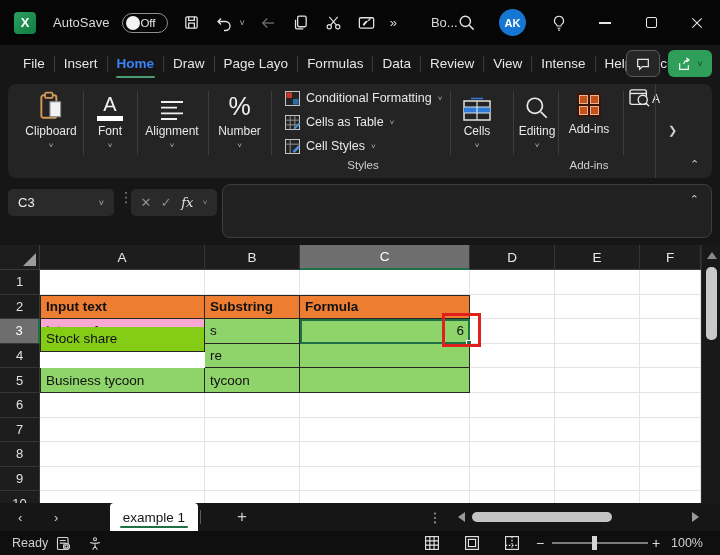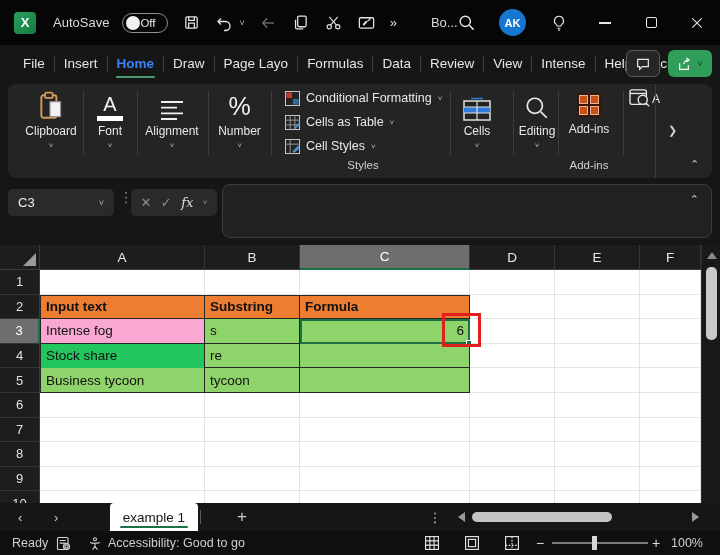--- a/index.html
+++ b/index.html
@@ -418,21 +418,21 @@
       <div class="gcell" style="left: 555px; top: 49.6px; width: 85px; height: 24.6px;"></div>
       <div class="gcell" style="left: 640px; top: 49.6px; width: 61px; height: 24.6px;"></div>
       <div class="row-header selected" style="top: 74.2px; height: 24.6px;">3</div>
       <div class="gcell" style="left: 40px; top: 74.2px; width: 165px; height: 24.6px; background: #f9a8d4; border-right: 1px solid rgb(38, 38, 38); border-bottom: 1px solid rgb(38, 38, 38); border-left: 1px solid rgb(38, 38, 38); text-align: center;">Intense fog</div>
       <div class="gcell" style="left: 205px; top: 74.2px; width: 95px; height: 24.6px; background: rgb(143, 212, 106); border-right: 1px solid rgb(38, 38, 38); border-bottom: 1px solid rgb(38, 38, 38);">s</div>
       <div class="gcell" style="left: 300px; top: 74.2px; width: 170px; height: 24.6px; background: rgb(143, 212, 106); border-right: 1px solid rgb(38, 38, 38); border-bottom: 1px solid rgb(38, 38, 38); justify-content: flex-end;">6</div>
       <div class="gcell" style="left: 470px; top: 74.2px; width: 85px; height: 24.6px;"></div>
       <div class="gcell" style="left: 555px; top: 74.2px; width: 85px; height: 24.6px;"></div>
       <div class="gcell" style="left: 640px; top: 74.2px; width: 61px; height: 24.6px;"></div>
       <div class="row-header" style="top: 98.8px; height: 24.6px;">4</div>
-      <div class="gcell" style="left: 40px; top: 99px; width: 165px; height: 24.6px; background: #22c55e; border-right: 1px solid rgb(38, 38, 38); border-bottom: 1px solid rgb(38, 38, 38); border-left: 1px solid rgb(38, 38, 38);">Stock share</div>
+      <div class="gcell" style="left: 40px; top: 82px; width: 165px; height: 24.6px; background: #84cc16; border-right: 1px solid rgb(38, 38, 38); border-bottom: 1px solid rgb(38, 38, 38); border-left: 1px solid rgb(38, 38, 38);">Stock share</div>
       <div class="gcell" style="left: 205px; top: 98.8px; width: 95px; height: 24.6px; background: rgb(143, 212, 106); border-right: 1px solid rgb(38, 38, 38); border-bottom: 1px solid rgb(38, 38, 38);">re</div>
       <div class="gcell" style="left: 300px; top: 98.8px; width: 170px; height: 24.6px; background: rgb(143, 212, 106); border-right: 1px solid rgb(38, 38, 38); border-bottom: 1px solid rgb(38, 38, 38);"></div>
       <div class="gcell" style="left: 470px; top: 98.8px; width: 85px; height: 24.6px;"></div>
       <div class="gcell" style="left: 555px; top: 98.8px; width: 85px; height: 24.6px;"></div>
       <div class="gcell" style="left: 640px; top: 98.8px; width: 61px; height: 24.6px;"></div>
       <div class="row-header" style="top: 123.4px; height: 24.6px;">5</div>
       <div class="gcell" style="left: 40px; top: 123.4px; width: 165px; height: 24.6px; background: rgb(143, 212, 106); border-right: 1px solid rgb(38, 38, 38); border-bottom: 1px solid rgb(38, 38, 38); border-left: 1px solid rgb(38, 38, 38);">Business tycoon</div>
       <div class="gcell" style="left: 205px; top: 123.4px; width: 95px; height: 24.6px; background: rgb(143, 212, 106); border-right: 1px solid rgb(38, 38, 38); border-bottom: 1px solid rgb(38, 38, 38);">tycoon</div>
       <div class="gcell" style="left: 300px; top: 123.4px; width: 170px; height: 24.6px; background: rgb(143, 212, 106); border-right: 1px solid rgb(38, 38, 38); border-bottom: 1px solid rgb(38, 38, 38);"></div>
       <div class="gcell" style="left: 470px; top: 123.4px; width: 85px; height: 24.6px;"></div>
@@ -502,21 +502,20 @@
           <circle cx="14" cy="14" r="4" fill="#0f0f0f"></circle>
           <circle cx="14" cy="14" r="2.2"></circle>
         </svg>
     </div>
     <div class="sb-item" style="left:88px;">
       <svg width="14" height="15" viewBox="0 0 20 20" fill="none" stroke="#d5d5d5" stroke-width="1.5">
           <circle cx="10" cy="4" r="2.2"></circle>
           <path d="M3 8.5c4.5 1.5 9.5 1.5 14 0M10 10v4M10 14l-3.5 5M10 14l3.5 5"></path>
         </svg>
     </div>
-    <div class="sb-item" style="left:108px;">Accessibility: Good to go</div>
     <div class="sb-item" style="left:424px;">
       <svg width="16" height="16" viewBox="0 0 20 20" fill="none" stroke="#e8e8e8" stroke-width="1.4">
           <rect x="2" y="2" width="16" height="16"></rect>
           <path d="M2 7.3h16M2 12.6h16M7.3 2v16M12.6 2v16"></path>
         </svg>
     </div>
     <div class="sb-item" style="left:464px;">
       <svg width="16" height="16" viewBox="0 0 20 20" fill="none" stroke="#e8e8e8" stroke-width="1.4">
           <rect x="2" y="2" width="16" height="16"></rect>
           <rect x="5.5" y="5.5" width="9" height="9"></rect>

